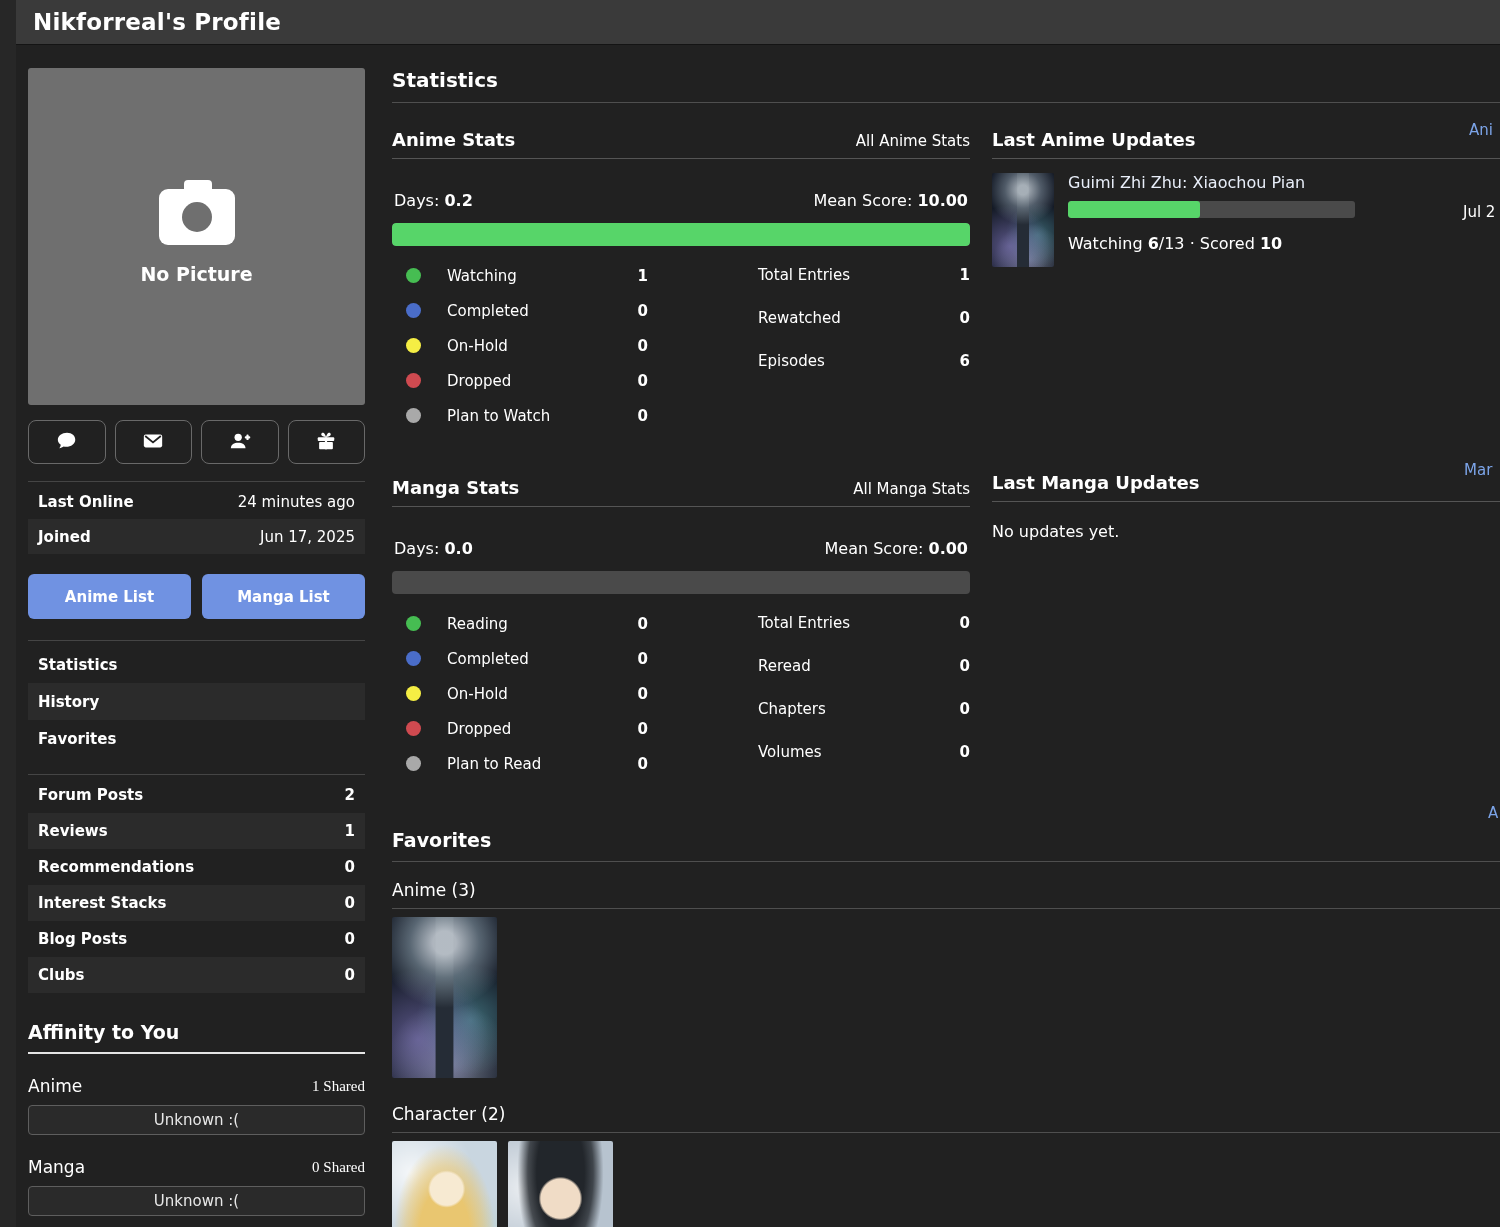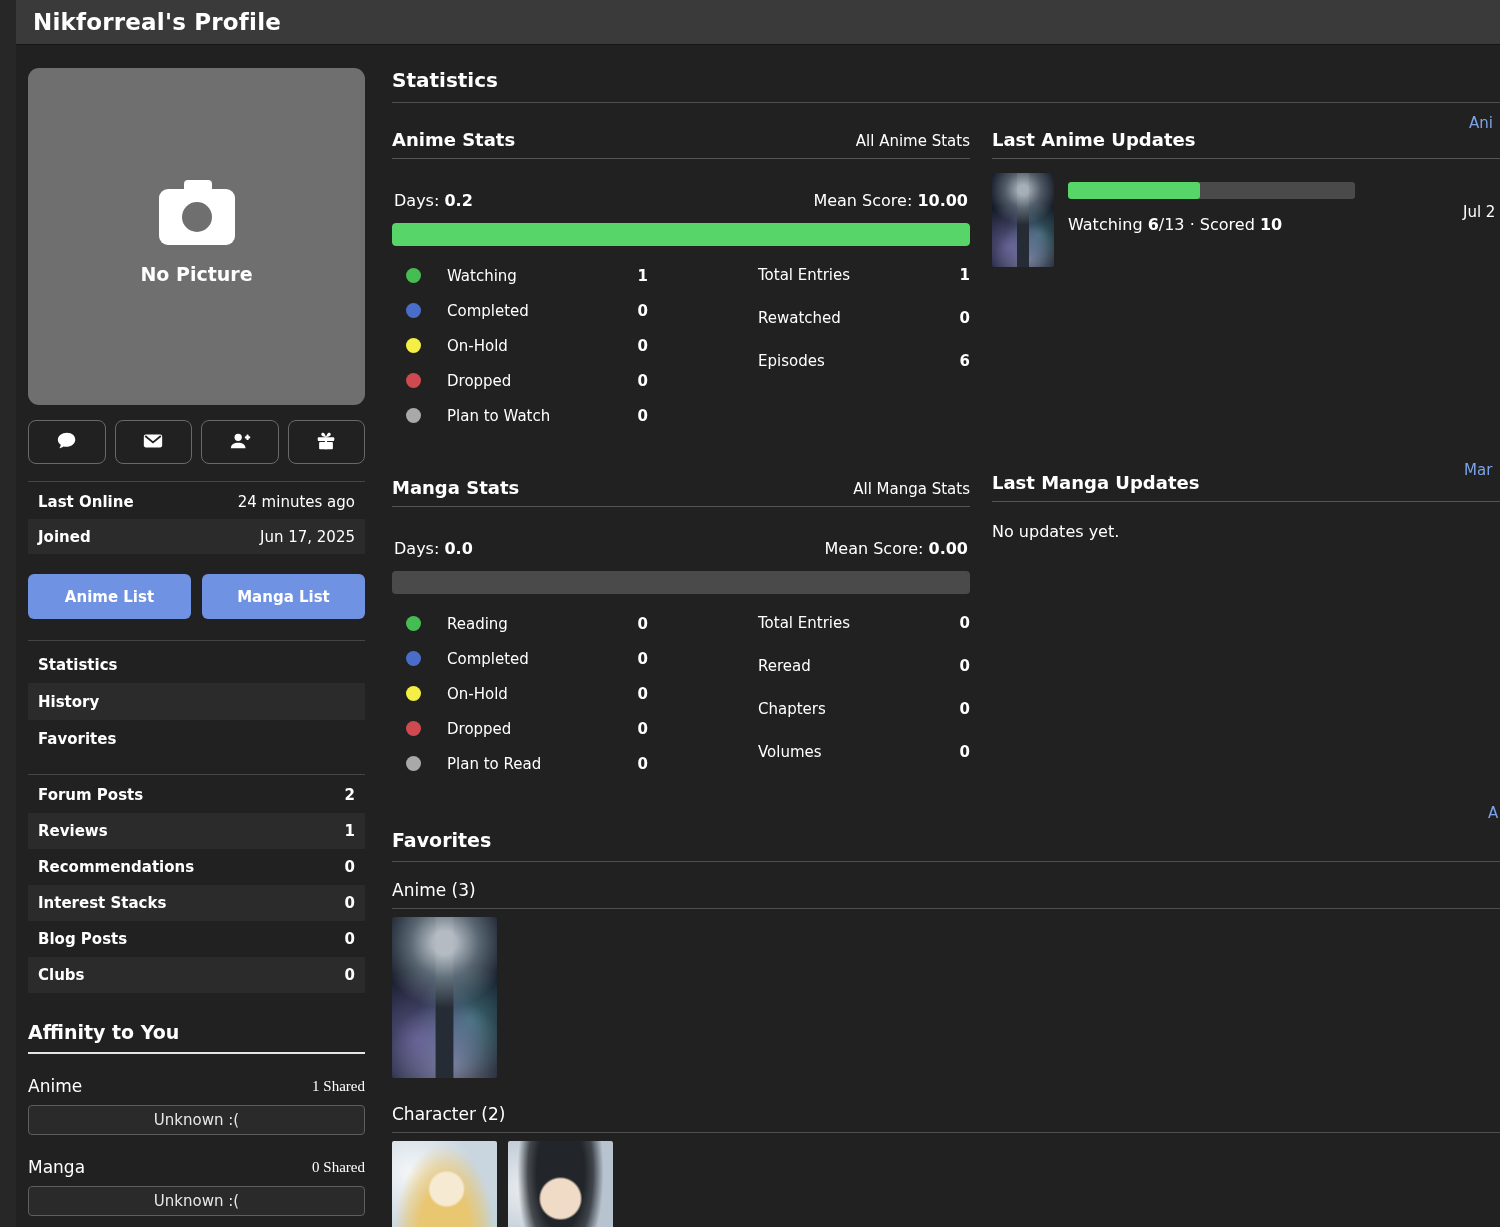--- a/index.html
+++ b/index.html
@@ -11,21 +11,21 @@
     color:#fff; font-size:15px;
   }
   .content-bg { position:absolute; left:16px; top:45px; right:0; bottom:0; background:#212121; }
   
   .topbar { position:absolute; left:16px; top:0; right:0; height:45px; background:#3a3a3a;
             display:flex; align-items:center; padding-left:17px; border-bottom:1px solid #141414; }
   .topbar h1 { font-size:23px; font-weight:bold; color:#fff; letter-spacing:.2px; }
 
   
   .sidebar { position:absolute; left:28px; top:68px; width:337px; }
-  .avatar-box { width:337px; height:337px; background:#6f6f6f; border-radius:11px;
+  .avatar-box { width:337px; height:337px; background:#6f6f6f; border-radius:3px;
                 display:flex; flex-direction:column; align-items:center; justify-content:center; gap:18px; }
   .cam { width:76px; height:56px; background:#fff; border-radius:9px; position:relative; }
   .cam::before { content:""; position:absolute; top:-9px; left:25px; width:28px; height:14px;
                  background:#fff; border-radius:4px 4px 0 0; }
   .cam::after { content:""; position:absolute; left:23px; top:13px; width:30px; height:30px;
                 border-radius:50%; background:#6f6f6f; }
   .no-pic-label { font-size:19px; font-weight:bold; color:#fff; }
 
   .action-row { display:flex; gap:9px; margin-top:15px; }
   .action-btn { flex:1; height:44px; border:1px solid #696969; border-radius:8px; background:transparent;
@@ -99,21 +99,21 @@
   .update-bar { margin-top:9px; width:287px; height:17px; background:#4a4a4a; border-radius:3px; overflow:hidden; }
   .update-bar .fill { height:100%; background:#57d569; border-radius:3px; }
   .update-status { margin-top:16px; font-size:16px; }
   .update-status b { font-weight:bold; }
   .no-updates { margin-top:20px; font-size:16px; }
   .manga-updates-head { margin-top:205px; }
 
   
   .cut { position:absolute; font-size:15px; white-space:nowrap; }
   .cut.link { color:#7ca4e8; cursor:pointer; }
-  .cut-anime-history { left:1077px; top:51px; }
+  .cut-anime-history { left:1077px; top:58px; }
   .cut-date { left:1071px; top:140px; color:#fff; }
   .cut-manga-history { left:1072px; top:398px; }
   .cut-all-favorites { left:1096px; top:741px; }
 
   
   .fav-title { margin-top:45px; font-size:19px; font-weight:bold; padding-bottom:10px; border-bottom:1px solid #4f4f4f; }
   .fav-sub { margin-top:18px; font-size:17px; padding-bottom:8px; border-bottom:1px solid #4f4f4f; }
   .fav-sub.char { margin-top:26px; }
   .fav-img-row { display:flex; gap:11px; margin-top:8px; }
   .fav-cover { width:105px; height:161px; border-radius:2px; cursor:pointer;
@@ -379,20 +379,21 @@
       </div>
     </div>
 
     <div class="col-right">
       <div class="col-head">
         <span class="head-title">Last Anime Updates</span>
       </div>
       <div class="update-entry">
         <div class="thumb"></div>
         <div class="update-info">
+          <div class="update-title">Guimi Zhi Zhu: Xiaochou Pian</div>
           <div class="update-bar">
             <div class="fill" style="width: 46%;"></div>
           </div>
           <div class="update-status">
             <span>Watching</span>
             <b>6</b><span>/13</span>
             <span>·</span>
             <span>Scored</span>
             <b>10</b>
           </div>

